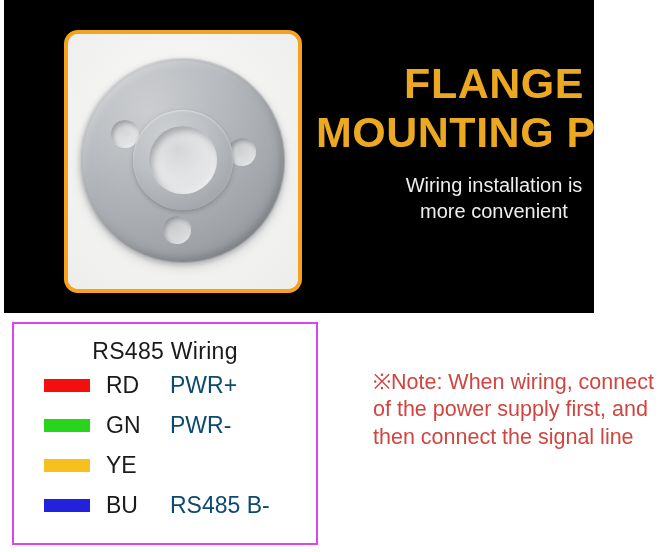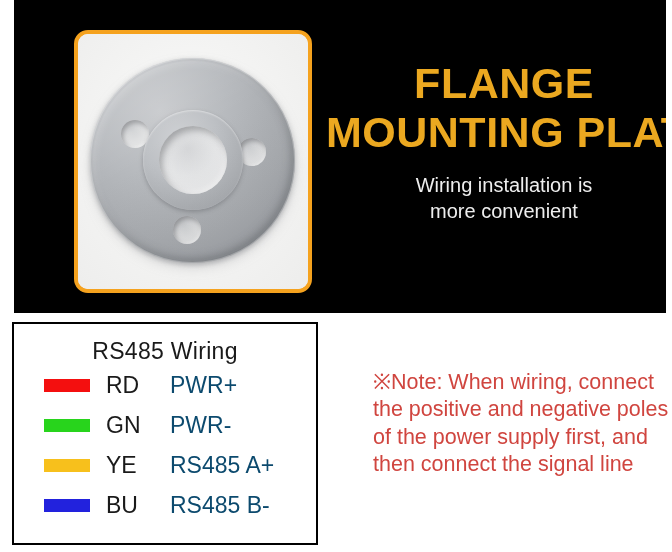--- a/index.html
+++ b/index.html
@@ -18,23 +18,23 @@
   #page {
     position: relative;
     width: 672px;
     height: 552px;
     background: #ffffff;
   }
 
   
   .hero {
     position: absolute;
-    left: 14px;
+    left: 4px;
     top: 0;
-    width: 652px;
+    width: 590px;
     height: 313px;
     background: #000000;
     overflow: hidden;
   }
 
   
   .photo-frame {
     position: absolute;
     left: 60px;
     top: 30px;
@@ -172,21 +172,21 @@
     background: #ffffff;
   }
 
   
   .wiring-box {
     position: absolute;
     left: 12px;
     top: 9px;
     width: 306px;
     height: 223px;
-    border: 2px solid #000000;
+    border: 2px solid #d946ef;
     background: #ffffff;
     box-sizing: border-box;
   }
   .wiring-title {
     text-align: center;
     color: #1a1a1a;
     font-size: 23px;
     margin-top: 14px;
     letter-spacing: 0.3px;
   }
@@ -287,36 +287,34 @@
           </div>
           <div class="code-cell">GN</div>
           <div class="desc-cell">PWR-</div>
         </div>
 
         <div class="wire-row">
           <div class="swatch-cell">
             <span class="swatch" style="background:#f7c01c"></span>
           </div>
           <div class="code-cell">YE</div>
-          <div class="desc-cell">RS485 A+</div>
         </div>
 
         <div class="wire-row">
           <div class="swatch-cell">
             <span class="swatch" style="background:#2222dd"></span>
           </div>
           <div class="code-cell">BU</div>
           <div class="desc-cell">RS485 B-</div>
         </div>
 
       </div>
     </div>
 
     <div class="note" style="color: rgb(208, 69, 63);">
       <div class="note-line">※Note: When wiring, connect</div>
-      <div class="note-line">the positive and negative poles</div>
       <div class="note-line">of the power supply first, and</div>
       <div class="note-line">then connect the signal line</div>
     </div>
 
   </div>
 
 </div>
 
 </body></html>

